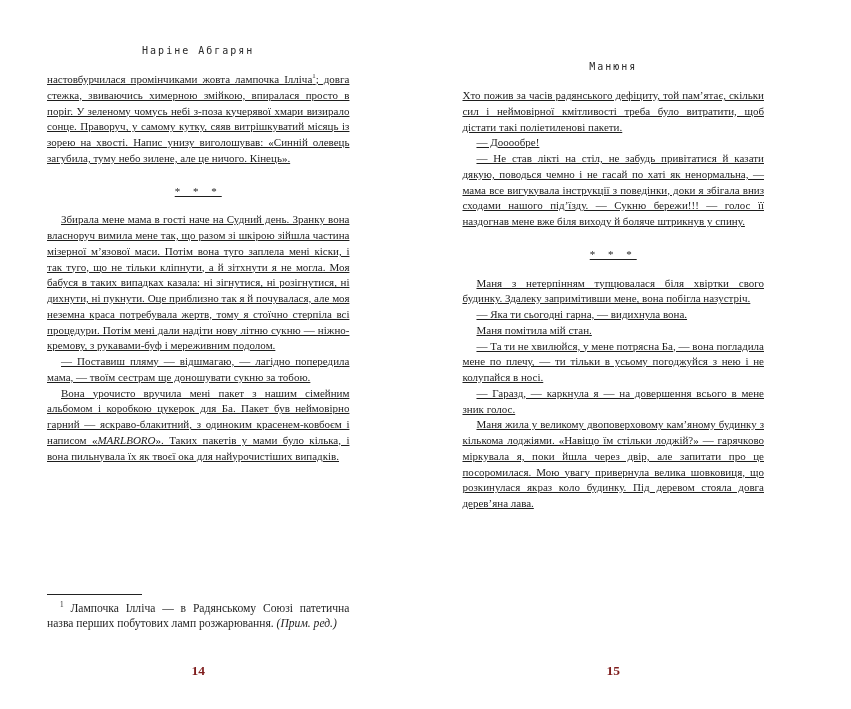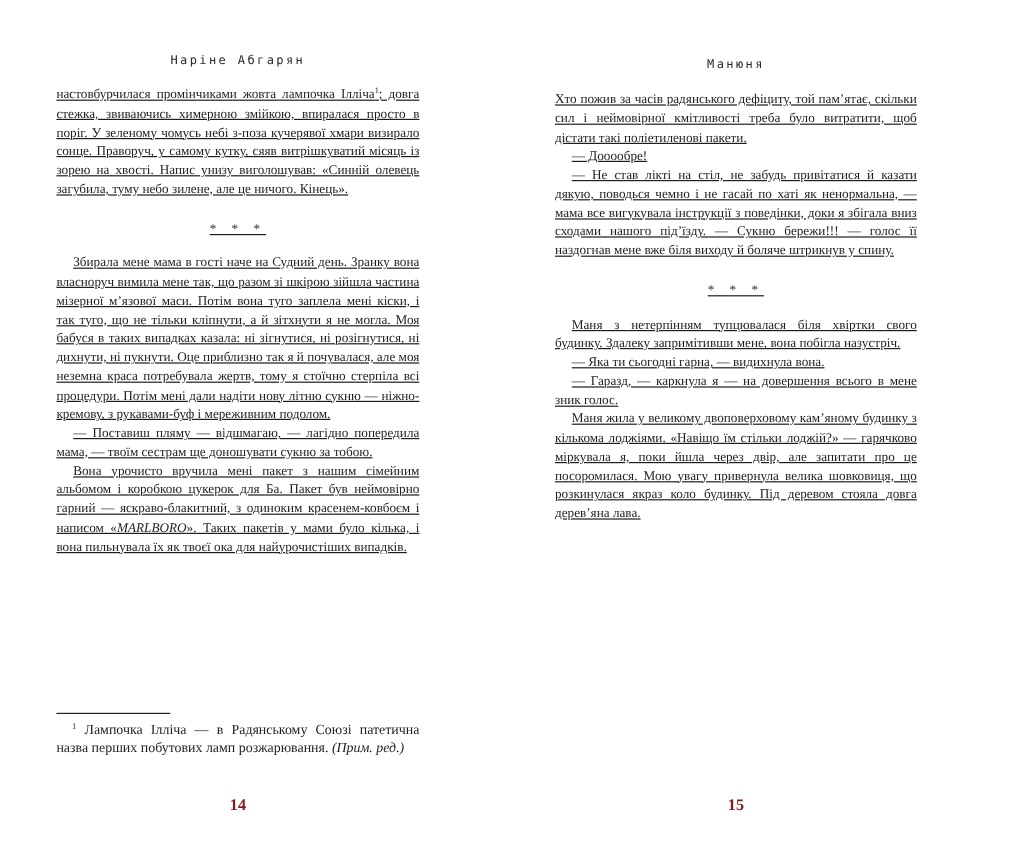--- a/index.html
+++ b/index.html
@@ -13,21 +13,21 @@
     color: #1e1e1e;
   }
   .page {
     position: relative;
     box-sizing: border-box;
     width: 425.5px;
     height: 709px;
     overflow: hidden;
   }
   .page.left  { padding: 0 55px 0 47px; }
-  .page.right { padding: 4px 45px 0 58px; }
+  .page.right { padding: 16px 45px 0 58px; }
   .page-header {
     padding-top: 45px;
     height: 13px;
     text-align: center;
     font-family: "DejaVu Sans Mono", "Liberation Mono", monospace;
     font-size: 10px;
     letter-spacing: 2px;
     color: #2a2a2a;
     white-space: nowrap;
   }
@@ -106,19 +106,21 @@
 
   <div class="page right">
     <div class="page-header">Манюня</div>
     <div class="page-body" id="right-body">
         <p class="para"><span>Хто пожив за часів радянського дефіциту, той пам’ятає, скільки сил і неймовірної кмітливості треба було витратити, щоб дістати такі поліетиленові пакети.</span></p>
         <p class="para indent"><span>— Дооообре!</span></p>
         <p class="para indent"><span>— Не став лікті на стіл, не забудь привітатися й казати дякую, поводься чемно і не гасай по хаті як ненормальна, — мама все вигукувала інструкції з поведінки, доки я збігала вниз сходами нашого під’їзду. — Сукню бережи!!! — голос її наздогнав мене вже біля виходу й боляче штрикнув у спину.</span></p>
         <p class="separator">* * *</p>
         <p class="para indent"><span>Маня з нетерпінням тупцювалася біля хвіртки свого будинку. Здалеку запримітивши мене, вона побігла назустріч.</span></p>
         <p class="para indent"><span>— Яка ти сьогодні гарна, — видихнула вона.</span></p>
+        <p class="para indent"><span>Маня помітила мій стан.</span></p>
+        <p class="para indent"><span>— Та ти не хвилюйся, у мене потрясна Ба, — вона погладила мене по плечу, — ти тільки в усьому погоджуйся з нею і не колупайся в носі.</span></p>
         <p class="para indent"><span>— Гаразд, — каркнула я — на довершення всього в мене зник голос.</span></p>
         <p class="para indent"><span>Маня жила у великому двоповерховому кам’яному будинку з кількома лоджіями. «Навіщо їм стільки лоджій?» — гарячково міркувала я, поки йшла через двір, але запитати про це посоромилася. Мою увагу привернула велика шовковиця, що розкинулася якраз коло будинку. Під деревом стояла довга дерев’яна лава.</span></p>
       </div>
     <div class="page-number">15</div>
   </div>
 
 </div>
 
 </body></html>

